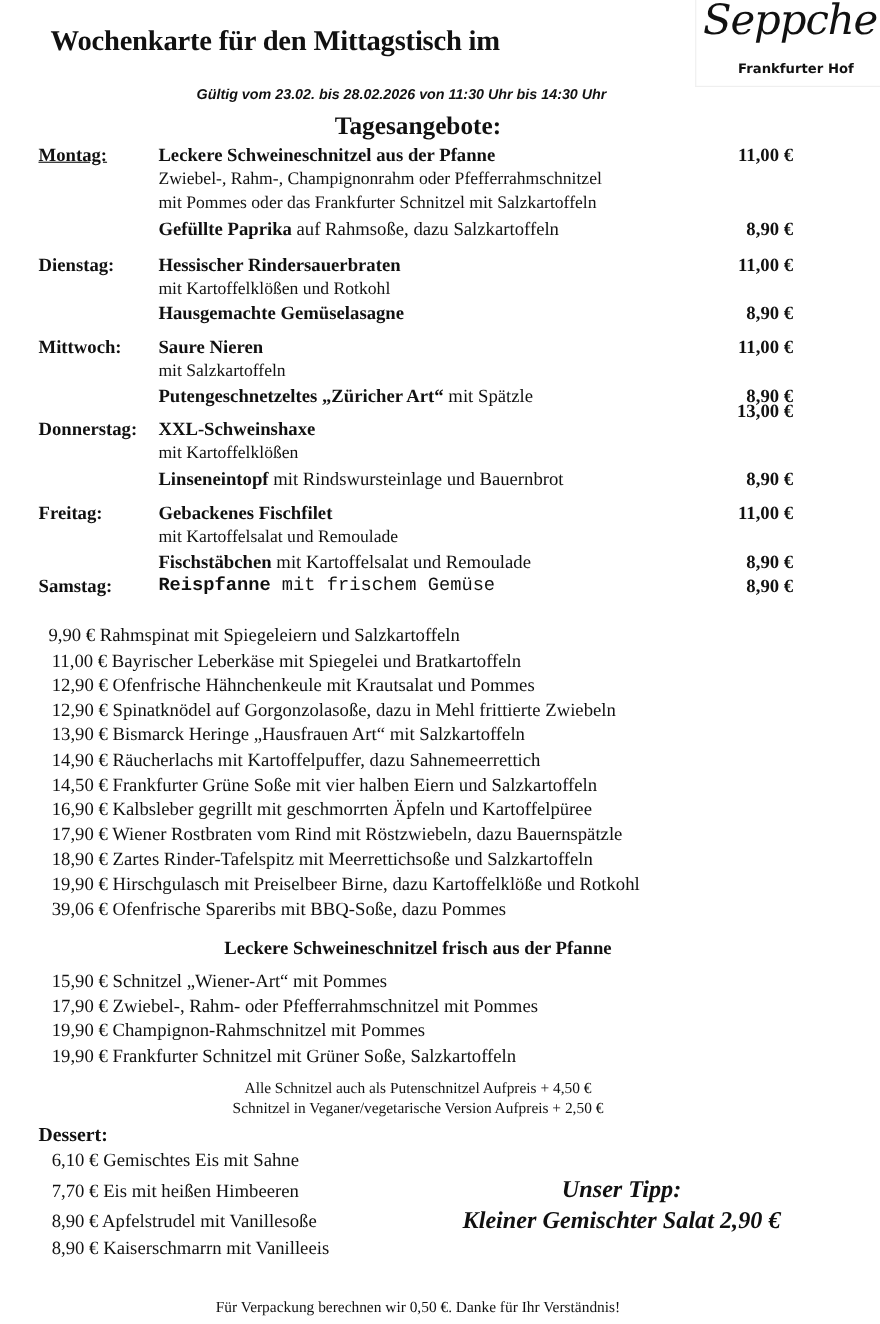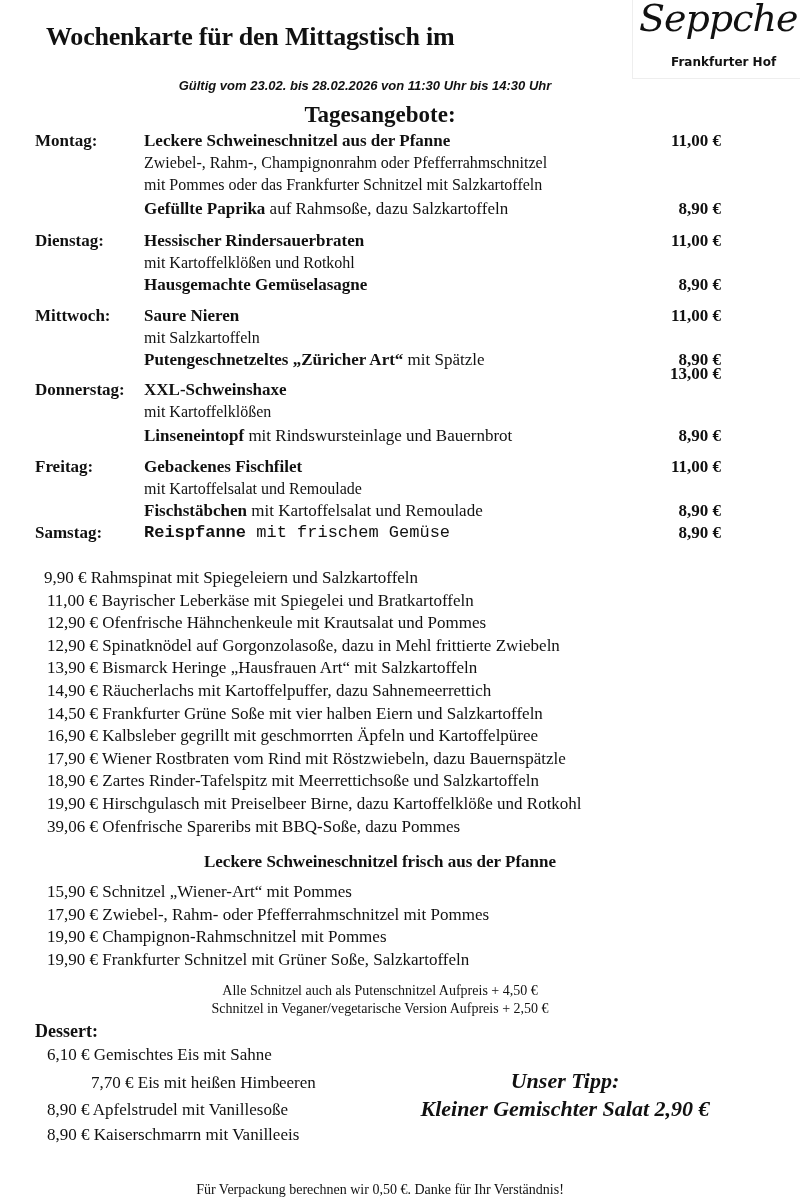--- a/index.html
+++ b/index.html
@@ -34,21 +34,21 @@
 
 <div class="abs sans" id="title">Wochenkarte für den Mittagstisch im</div>
 <div class="abs" id="logo">
   <span id="logo-script">Seppche</span>
   <span id="logo-sub">Frankfurter Hof</span>
 </div>
 <div class="abs sans" id="validity">Gültig vom 23.02. bis 28.02.2026 von 11:30 Uhr bis 14:30 Uhr</div>
 <div class="abs serif" id="daily-heading">Tagesangebote:</div>
 
 <div id="daily-rows">
-    <div class="abs serif day" style="top: 131px;">Montag:</div>
+    <div class="abs serif day" style="top: 131px; text-decoration: underline;">Montag:</div>
     <div class="abs serif dish" style="top: 131px;"><b>Leckere Schweineschnitzel aus der Pfanne</b><span></span></div>
     <div class="abs serif price" style="top: 131px;">11,00 €</div>
     <div class="abs serif sub" style="top: 154px;">Zwiebel-, Rahm-, Champignonrahm oder Pfefferrahmschnitzel</div>
     <div class="abs serif sub" style="top: 176px;">mit Pommes oder das Frankfurter Schnitzel mit Salzkartoffeln</div>
     <div class="abs serif dish" style="top: 199px;"><b>Gefüllte Paprika</b><span> auf Rahmsoße, dazu Salzkartoffeln</span></div>
     <div class="abs serif price" style="top: 199px;">8,90 €</div>
     <div class="abs serif day" style="top: 231px;">Dienstag:</div>
     <div class="abs serif dish" style="top: 231px;"><b>Hessischer Rindersauerbraten</b><span></span></div>
     <div class="abs serif price" style="top: 231px;">11,00 €</div>
     <div class="abs serif sub" style="top: 254px;">mit Kartoffelklößen und Rotkohl</div>
@@ -97,21 +97,21 @@
     <div class="abs serif list" style="top: 904.6px;"><span>17,90 €</span> <span>Zwiebel-, Rahm- oder Pfefferrahmschnitzel mit Pommes</span></div>
     <div class="abs serif list" style="top: 927.2px;"><span>19,90 €</span> <span>Champignon-Rahmschnitzel mit Pommes</span></div>
     <div class="abs serif list" style="top: 949.8px;"><span>19,90 €</span> <span>Frankfurter Schnitzel mit Grüner Soße, Salzkartoffeln</span></div>
   </div>
 <div class="abs serif center note" style="top:983px">Alle Schnitzel auch als Putenschnitzel Aufpreis + 4,50 €</div>
 <div class="abs serif center note" style="top:1001px">Schnitzel in Veganer/vegetarische Version Aufpreis + 2,50 €</div>
 
 <div class="abs serif" id="dessert-heading">Dessert:</div>
 <div id="dessert-rows">
     <div class="abs serif list" style="top: 1045px;"><span>6,10 €</span> <span>Gemischtes Eis mit Sahne</span></div>
-    <div class="abs serif list" style="top: 1073px; margin-left: 44px;"><span>7,70 €</span> <span>Eis mit heißen Himbeeren</span></div>
+    <div class="abs serif list" style="top: 1073px;"><span>7,70 €</span> <span>Eis mit heißen Himbeeren</span></div>
     <div class="abs serif list" style="top: 1100px;"><span>8,90 €</span> <span>Apfelstrudel mit Vanillesoße</span></div>
     <div class="abs serif list" style="top: 1125px;"><span>8,90 €</span> <span>Kaiserschmarrn mit Vanilleeis</span></div>
   </div>
 
 <div class="abs serif tip" style="top:1068px">Unser Tipp:</div>
 <div class="abs serif tip" style="top:1096px">Kleiner Gemischter Salat 2,90 €</div>
 
 <div class="abs serif" id="footer">Für Verpackung berechnen wir 0,50 €. Danke für Ihr Verständnis!</div>
 
 </body></html>

